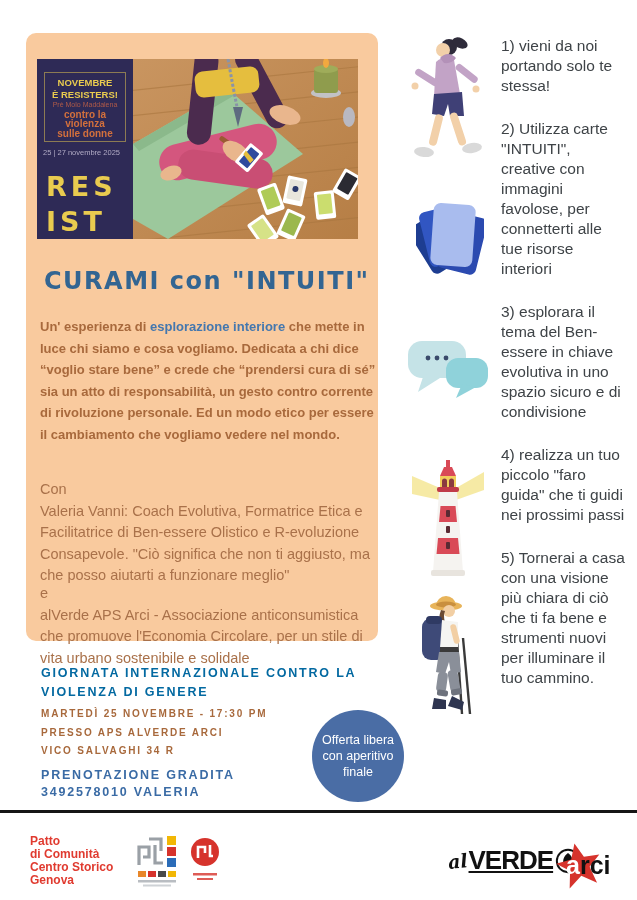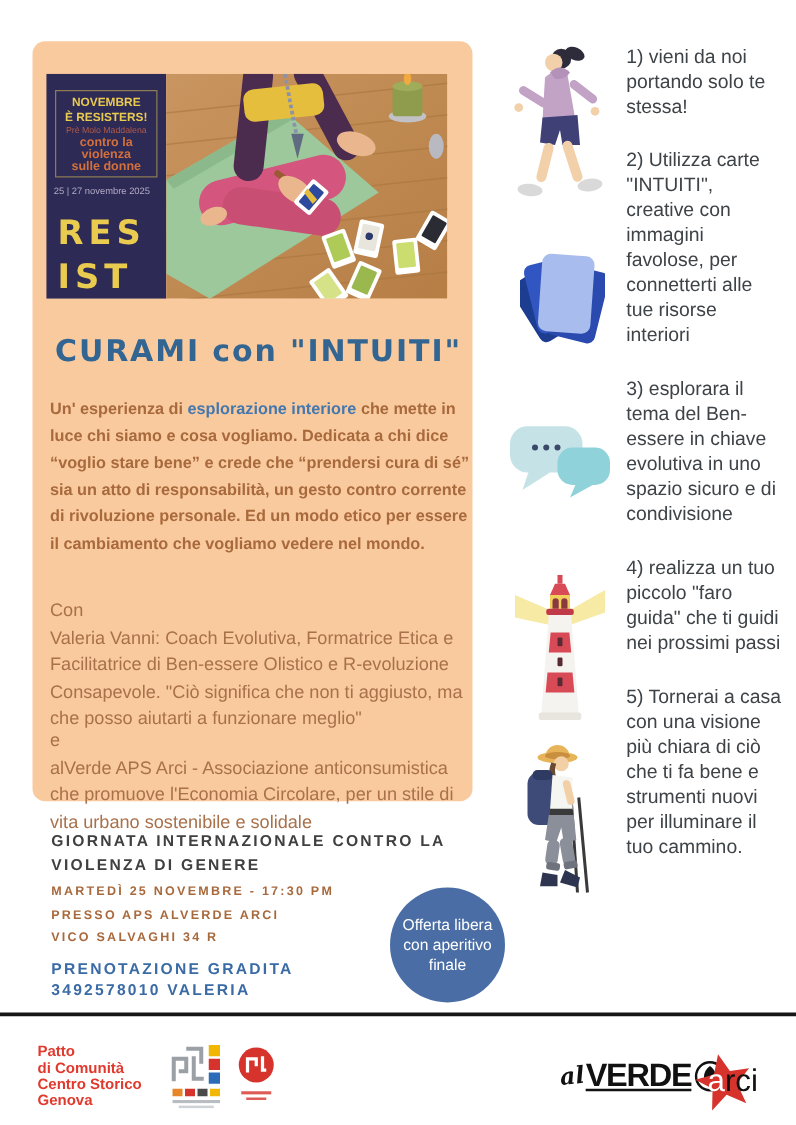--- a/index.html
+++ b/index.html
@@ -27,21 +27,21 @@
     font-family:"DejaVu Sans", sans-serif;font-weight:700;font-size:24px;letter-spacing:1.5px;}
   
   .intro{position:absolute;left:14px;top:283px;width:338px;margin:0;
     font-size:13px;font-weight:700;color:#A8693C;line-height:21.5px;}
   .intro .hl{color:#4477AE;}
   .section{position:absolute;left:14px;width:336px;font-size:14.5px;color:#A9714A;line-height:21.5px;}
   .section-with{top:446px;}
   .section-and{top:550px;}
   
   .event{position:absolute;left:15px;top:631px;width:334px;}
-  .event-heading{font-size:12.5px;font-weight:700;color:#404040;letter-spacing:1.8px;line-height:19px;}
+  .event-heading{font-size:12.5px;font-weight:700;color:#0369a1;letter-spacing:1.8px;line-height:19px;}
   .event-line{font-size:10px;font-weight:600;color:#A8693C;letter-spacing:1.8px;line-height:18.5px;}
   .event-line.first{margin-top:3px;}
   .event-booking{margin-top:6px;font-size:12.5px;font-weight:700;color:#3A6BA5;letter-spacing:1.8px;line-height:17.5px;}
   
   .offer-circle{position:absolute;left:312px;top:710px;width:92px;height:92px;border-radius:50%;
     background:#4A6DA5;color:#ffffff;display:flex;flex-direction:column;align-items:center;justify-content:center;
     font-size:12.5px;line-height:16px;text-align:center;z-index:5;}
   
   .steps{position:absolute;left:404px;top:30px;width:228px;}
   .step-texts{margin-left:97px;width:126px;color:#3E4347;font-size:15.5px;line-height:20px;}
@@ -58,21 +58,21 @@
   .patto{position:absolute;left:30px;top:835px;color:#E03A2F;font-weight:700;font-size:12px;line-height:13px;}
   .logo-maze{position:absolute;left:135px;top:833px;}
   .logo-redcircle{position:absolute;left:188px;top:837px;}
   .alverde{position:absolute;left:448px;top:845px;display:flex;align-items:center;}
   .alverde .al{font-family:"DejaVu Serif", serif;font-style:italic;font-weight:700;font-size:19px;color:#111;
     transform:rotate(-6deg);margin-right:1px;}
   .alverde .verde{font-size:26px;font-weight:800;letter-spacing:-1px;color:#111;text-decoration:underline;}
   .alverde svg{margin-left:2px;}
   .arci{position:absolute;left:556px;top:842px;width:70px;height:50px;}
   .arci svg{position:absolute;left:0;top:0;}
-  .arci-text{position:absolute;left:10px;top:9px;font-size:25px;font-weight:400;letter-spacing:0;}
+  .arci-text{position:absolute;left:10px;top:9px;font-size:25px;font-weight:700;letter-spacing:0;}
   .arci-text .a{color:#ffffff;}
   .arci-text .rest{color:#111;}
 </style>
 </head>
 <body>
 
 <div class="panel">
 
   <div class="photo">
     <div class="photo-navy">

